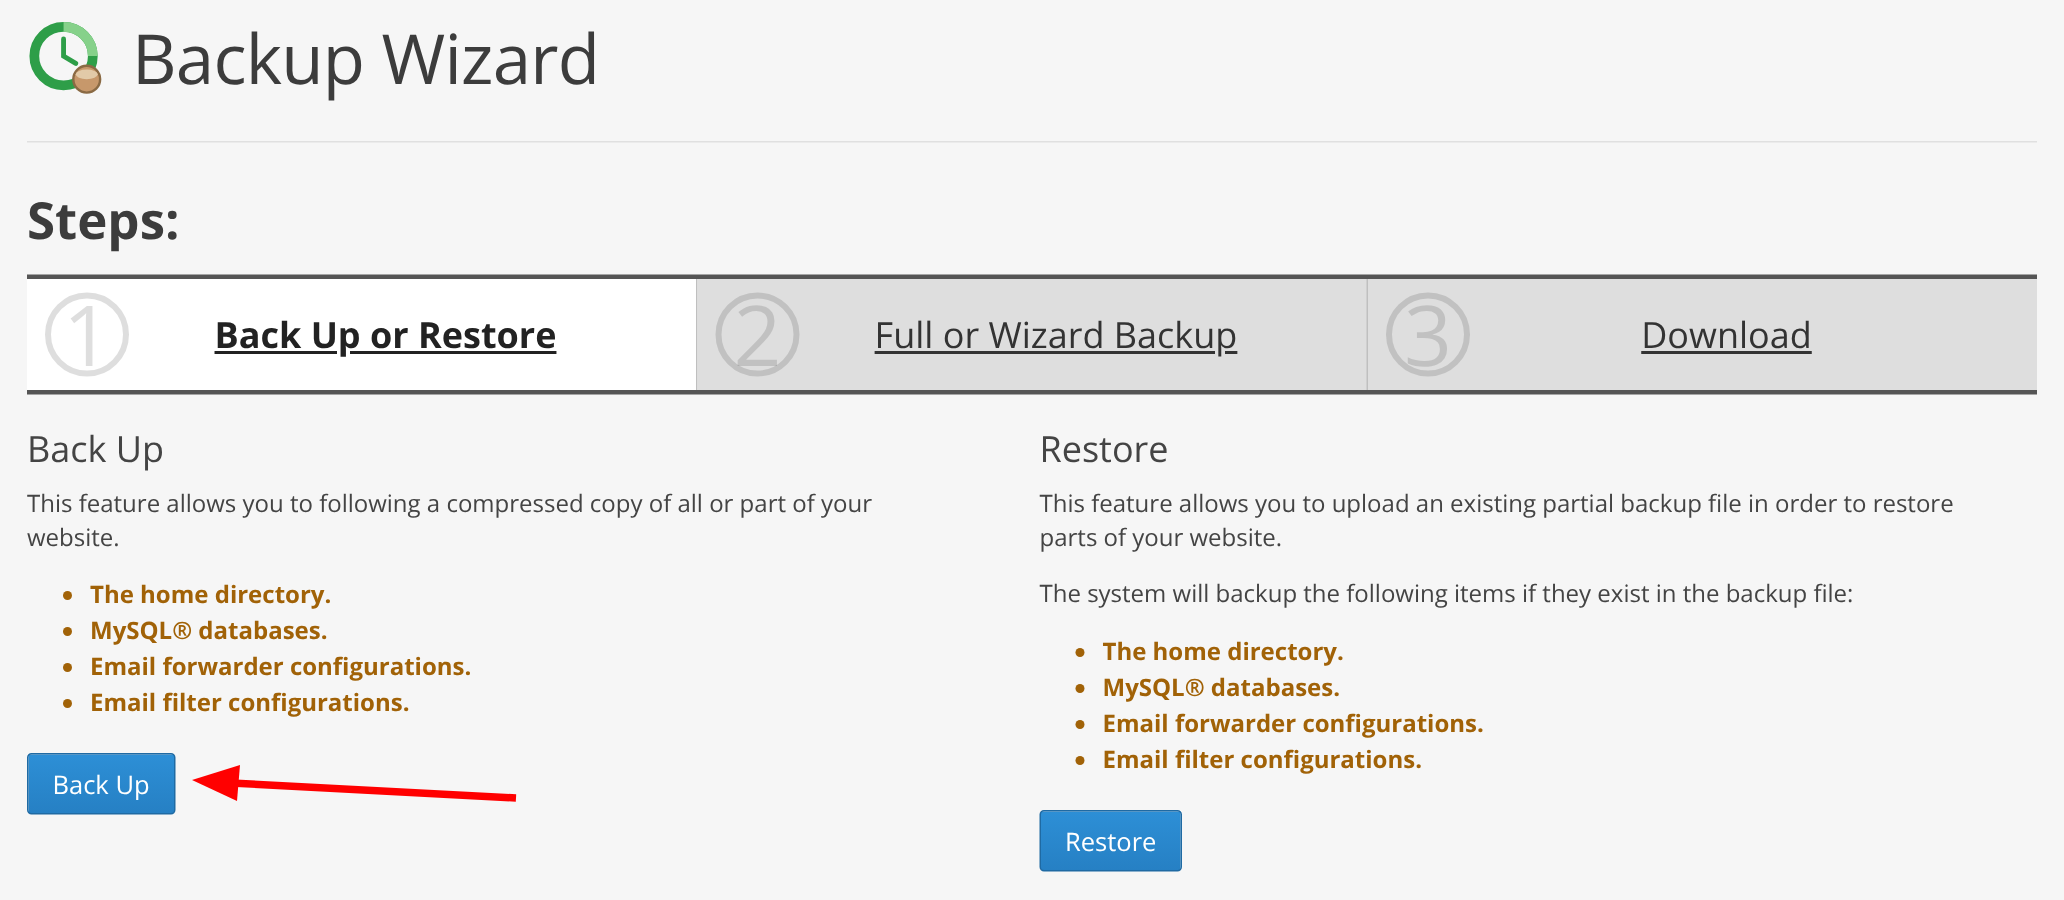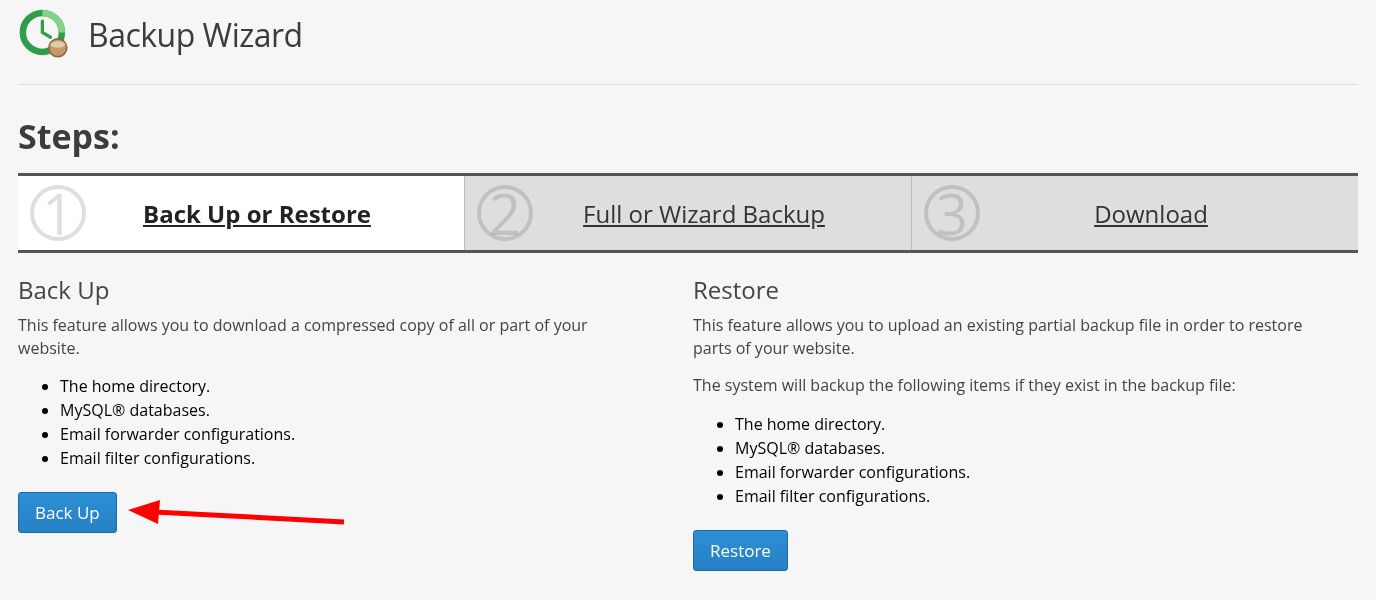--- a/index.html
+++ b/index.html
@@ -15,21 +15,21 @@
   .page-header{
     display:flex;
     align-items:center;
     gap:18px;
     padding:8px 0 24px 0;
     border-bottom:1px solid #e0e0e0;
     margin-bottom:28px;
   }
   .app-icon svg{ width:52px; height:52px; display:block; }
   .page-title{
-    font-size:32px;
+    font-size:46px;
     font-weight:400;
     color:#3c3c3c;
     margin:0;
     letter-spacing:-0.5px;
   }
 
   
   .steps-heading{
     font-size:34px;
     font-weight:700;
@@ -114,23 +114,24 @@
     color:#444;
     margin:0 0 14px 0;
     line-height:1.45;
   }
   .option-list{
     margin:0 0 22px 0;
     padding-left:42px;
   }
   .option-list li{
     font-size:16px;
-    color:#000000;
+    color:#a16207;
     line-height:1.5;
     list-style:disc;
+    font-weight:bold;
   }
   .btn-primary{
     display:inline-block;
     background:#2d8fd6;
     background:linear-gradient(#2d8fd6,#2680c4);
     color:#fff;
     border:1px solid #1f6aa3;
     border-radius:3px;
     font-size:17px;
     padding:8px 16px;
@@ -180,21 +181,21 @@
     <div class="step-tab">
       <span class="step-number">3</span>
       <span class="step-label">Download</span>
     </div>
   </div>
 
   <div class="options">
 
     <div class="option-col">
       <h3 class="option-title">Back Up</h3>
-      <p class="option-desc">This feature allows you to download a compressed copy of all or part of your website.</p>
+      <p class="option-desc">This feature allows you to following a compressed copy of all or part of your website.</p>
       <ul class="option-list">
         <li>The home directory.</li>
         <li>MySQL® databases.</li>
         <li>Email forwarder configurations.</li>
         <li>Email filter configurations.</li>
       </ul>
       <span class="backup-button-wrap">
         <button class="btn-primary">Back Up</button>
         <svg class="arrow-annotation" style="left:108px; top:6px;" width="220" height="36" viewBox="0 0 220 36">
           <line x1="218" y1="24" x2="28" y2="14" stroke="#ff0000" stroke-width="5"></line>

